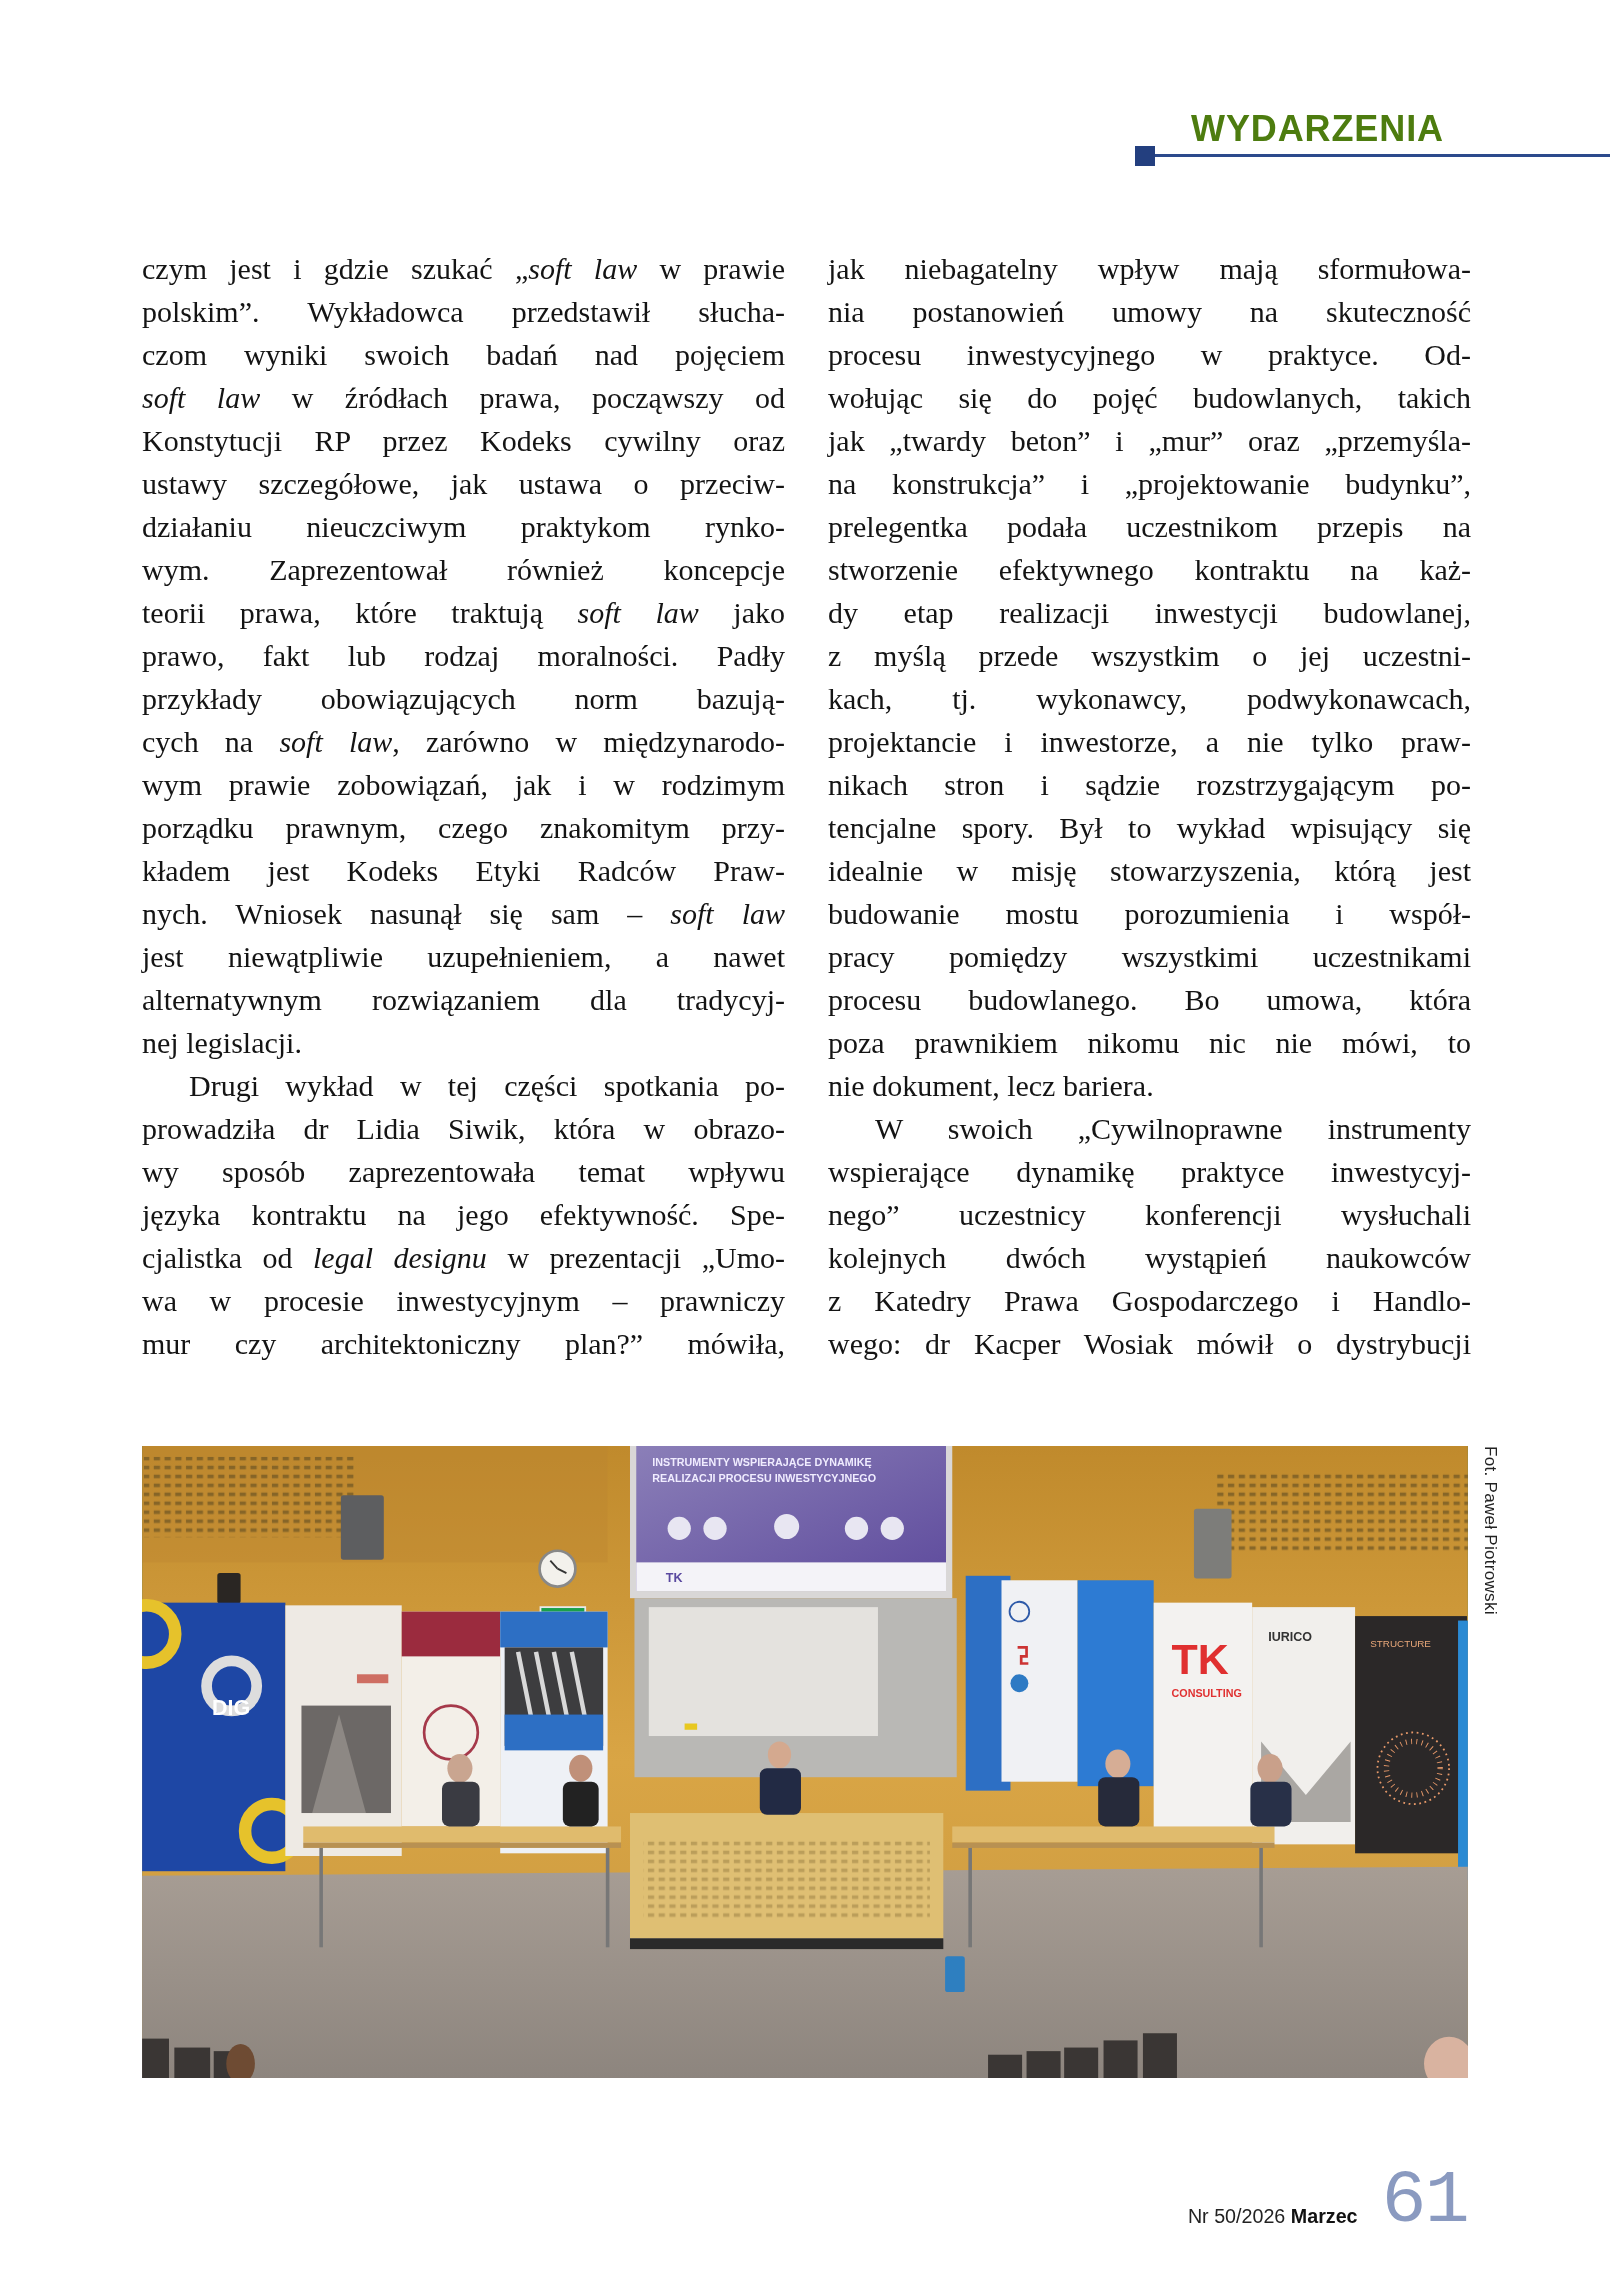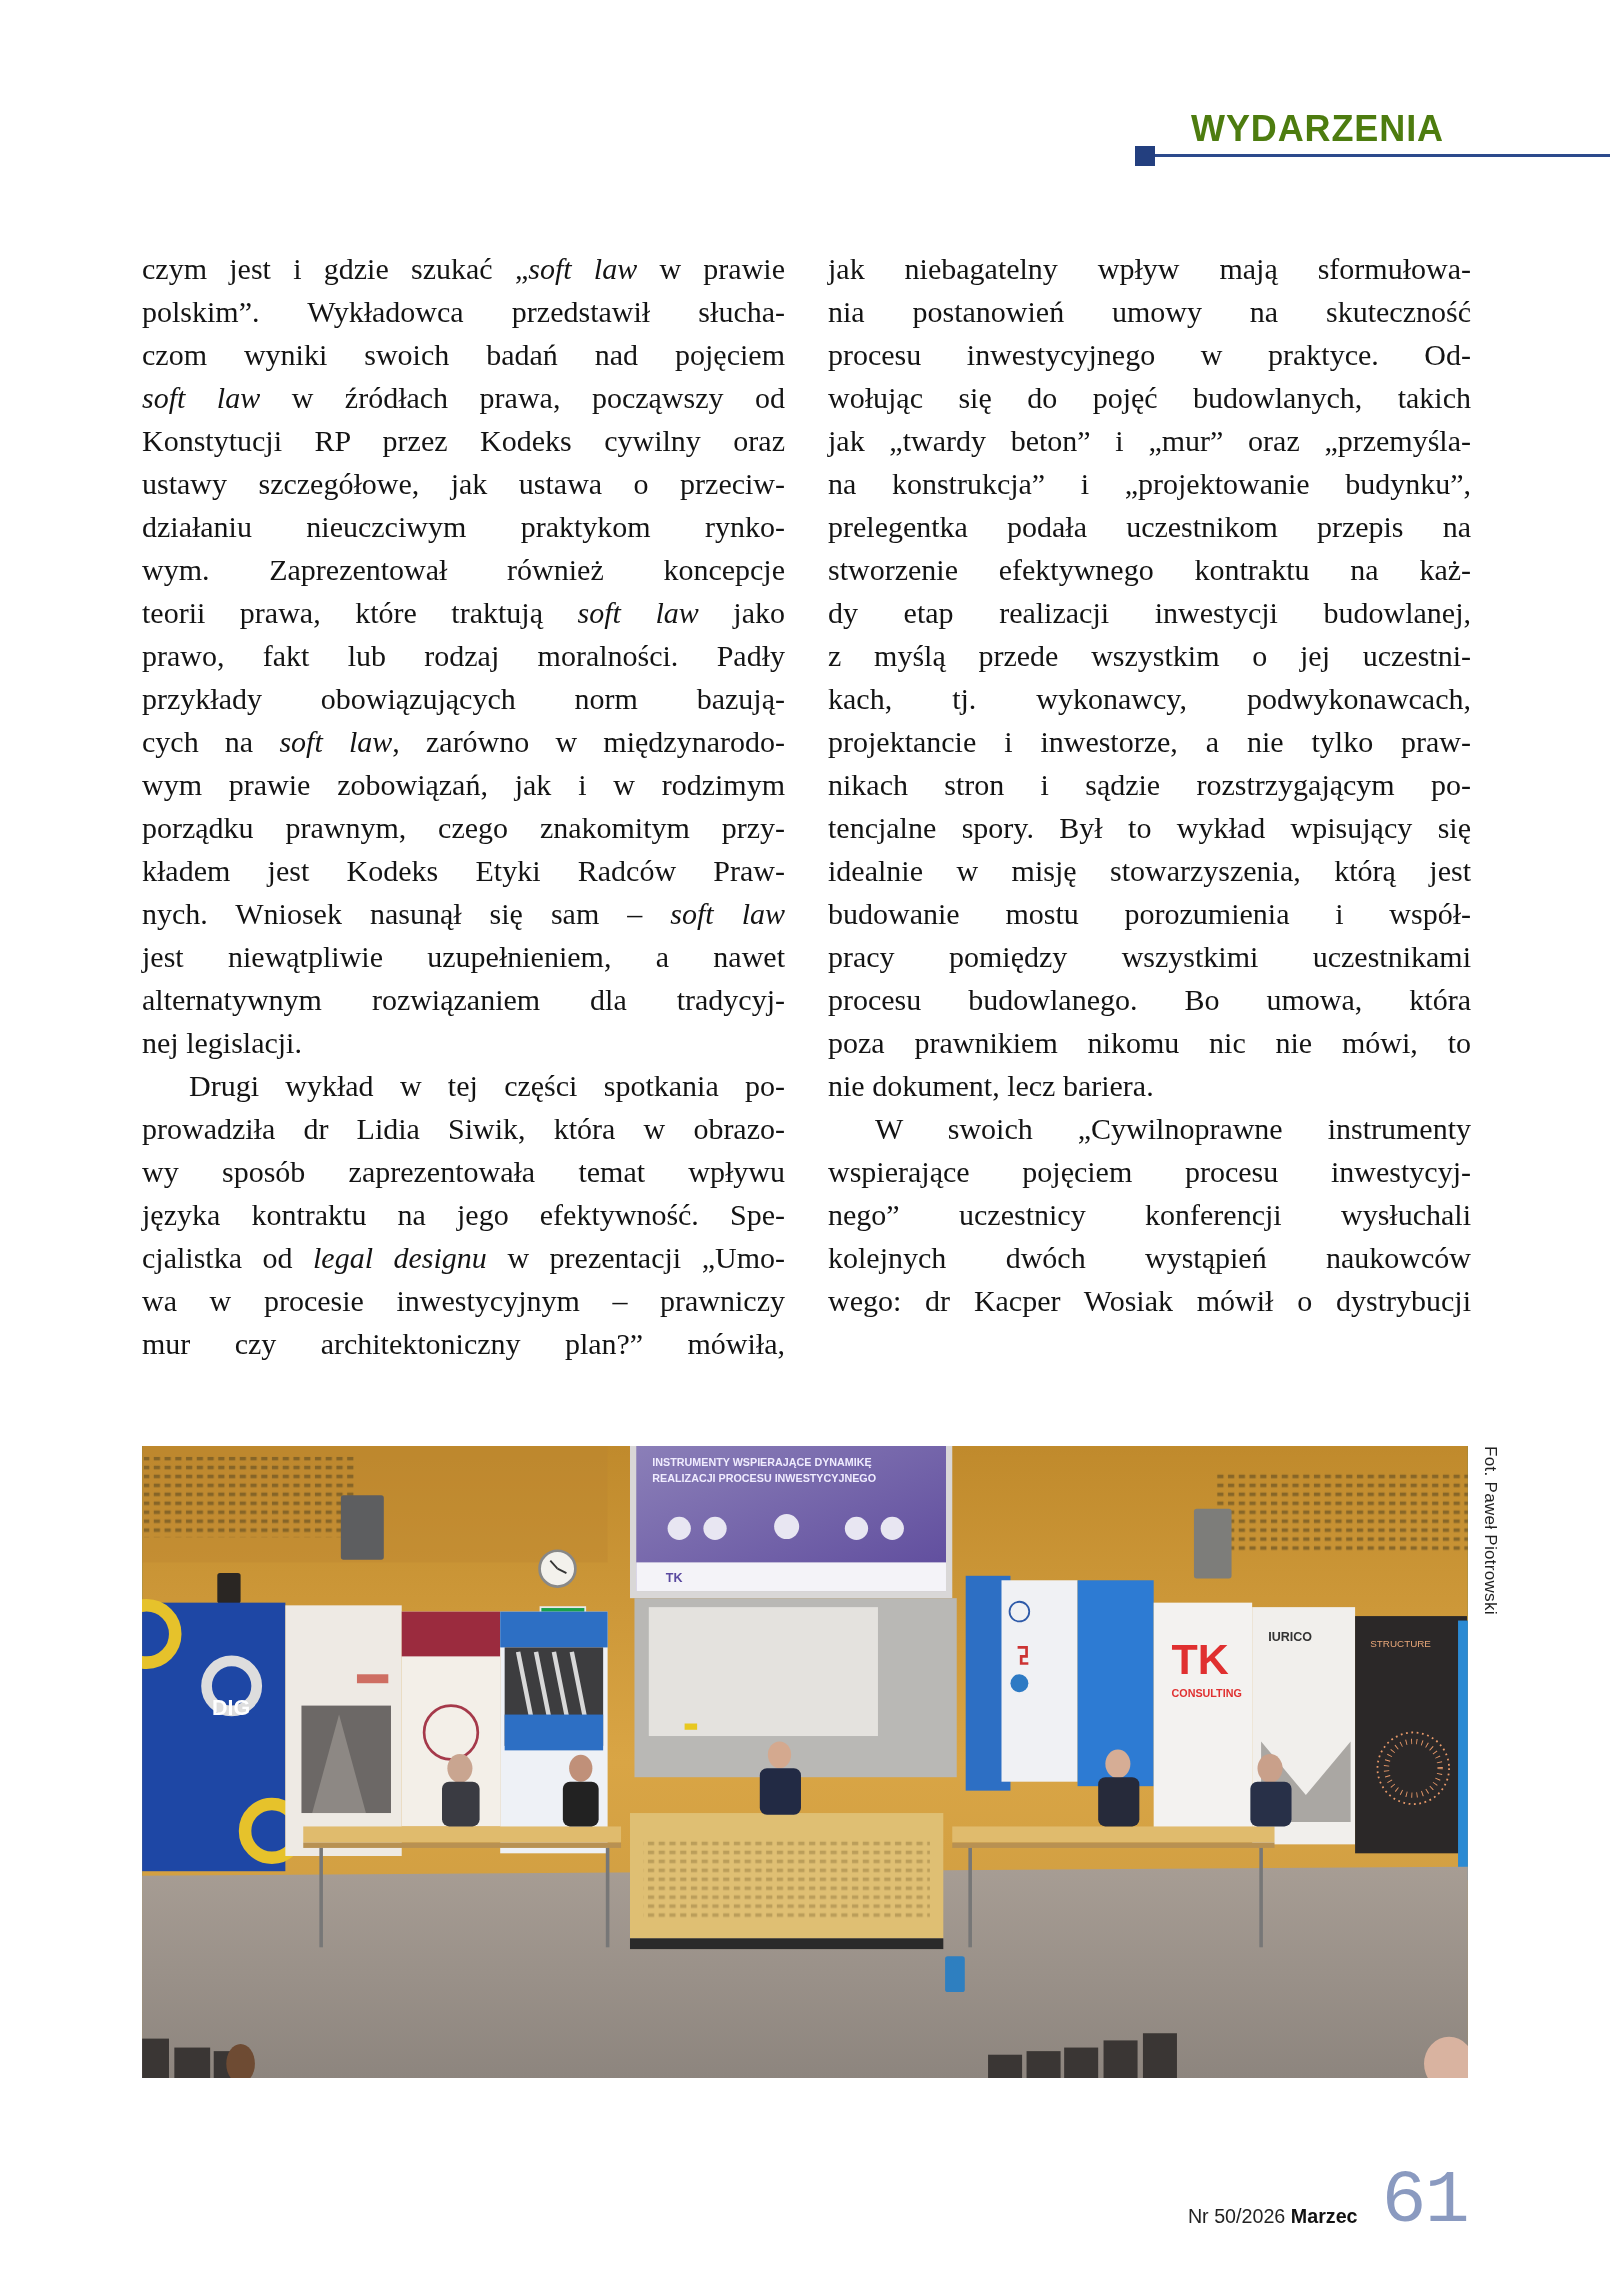--- a/index.html
+++ b/index.html
@@ -82,23 +82,24 @@
     <span class="line">projektancie i inwestorze, a nie tylko praw-</span>
     <span class="line">nikach stron i sądzie rozstrzygającym po-</span>
     <span class="line">tencjalne spory. Był to wykład wpisujący się</span>
     <span class="line">idealnie w misję stowarzyszenia, którą jest</span>
     <span class="line">budowanie mostu porozumienia i współ-</span>
     <span class="line">pracy pomiędzy wszystkimi uczestnikami</span>
     <span class="line">procesu budowlanego. Bo umowa, która</span>
     <span class="line">poza prawnikiem nikomu nic nie mówi, to</span>
     <span class="line last">nie dokument, lecz bariera.</span>
     <span class="line" style="padding-left: 47px;">W swoich „Cywilnoprawne instrumenty</span>
-    <span class="line">wspierające pojęciem procesu inwestycyj-</span>
+    <span class="line">wspierające dynamikę praktyce inwestycyj-</span>
     <span class="line">nego” uczestnicy konferencji wysłuchali</span>
     <span class="line">kolejnych dwóch wystąpień naukowców</span>
+    <span class="line">z Katedry Prawa Gospodarczego i Handlo-</span>
     <span class="line">wego: dr Kacper Wosiak mówił o dystrybucji</span>
   </article>
 
 <figure class="photo" style="margin:0">
   <svg width="1326" height="632" viewBox="0 0 1481 706" xmlns="http://www.w3.org/2000/svg">
     <defs>
       <linearGradient id="wall" x1="0" y1="0" x2="0" y2="1">
         <stop offset="0" stop-color="#c08a2c"></stop>
         <stop offset="0.5" stop-color="#d9a545"></stop>
         <stop offset="1" stop-color="#c7973f"></stop>

